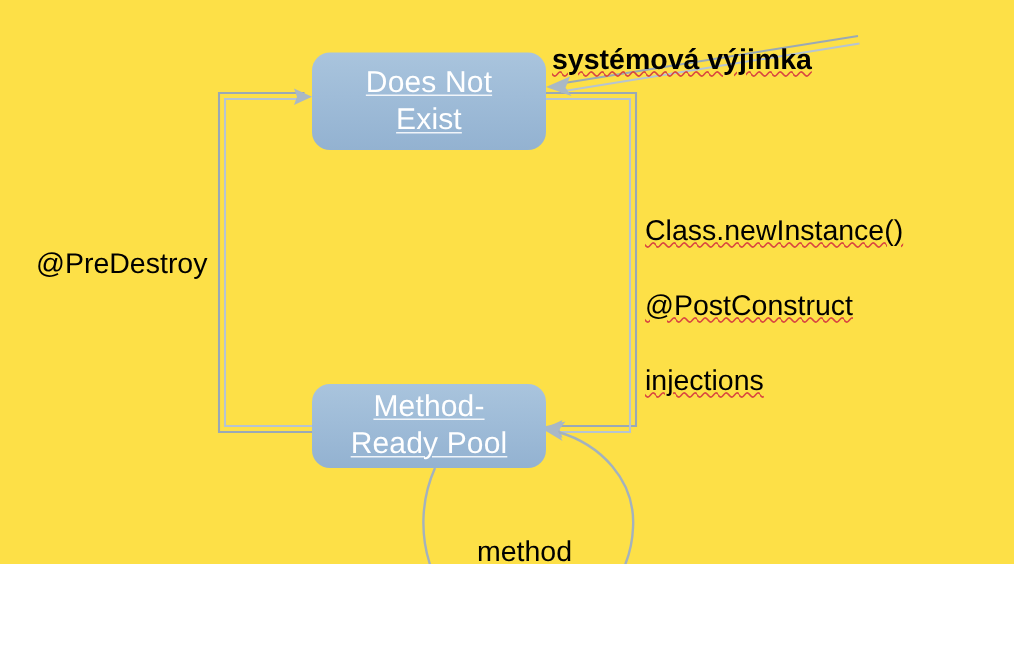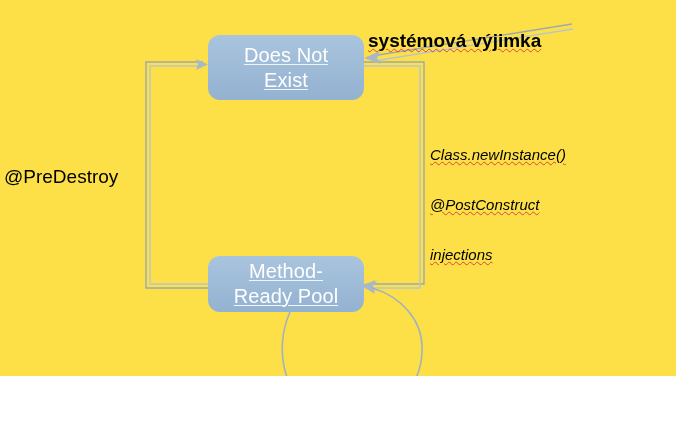--- a/index.html
+++ b/index.html
@@ -66,29 +66,28 @@
     white-space: pre-line;
     z-index: 4;
   }
   #label-system-exception {
     left: 368px;
     top: 3px;
     font-size: 19px;
     font-weight: bold;
   }
   #label-predestroy {
-    left: 4px;
+    left: 24px;
     top: 139px;
     font-size: 19px;
   }
   #label-create-sequence {
     left: 430px;
     top: 117px;
-    font-size: 15px;
-    font-style: italic;
+    font-size: 19px;
   }
   #label-business-method {
     left: 318px;
     top: 331px;
     font-size: 19px;
   }
   .sq {
     text-decoration: underline wavy #d9463f;
     text-decoration-thickness: 1px;
     text-underline-offset: 1px;
@@ -151,15 +150,16 @@
     <span>@PreDestroy</span>
   </div>
 
   <div class="edge-label" id="label-create-sequence">
     <div><span class="sq">Class.newInstance()</span></div>
     <div><span class="sq">@PostConstruct</span></div>
     <div><span class="sq">injections</span></div>
   </div>
 
   <div class="edge-label" id="label-business-method">
+    <div>method</div>
   </div>
 
 </div>
 
 </body></html>

